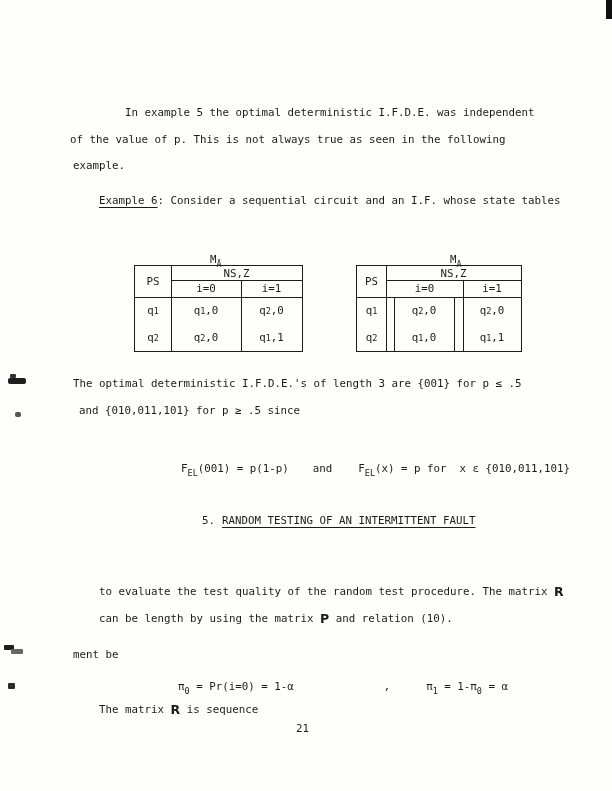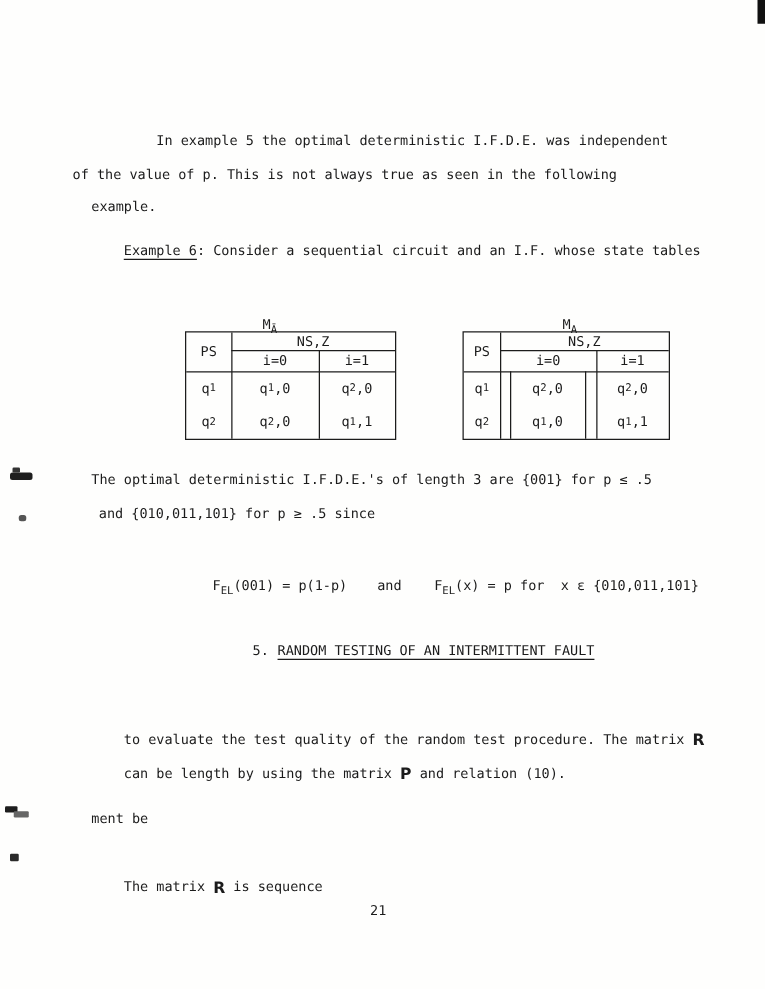--- a/index.html
+++ b/index.html
@@ -10,36 +10,36 @@
         letter-spacing:0;}
   .u{text-decoration:underline;text-underline-offset:3px;text-decoration-thickness:1px;}
   .sb{font-size:8.5px;vertical-align:-3.5px;letter-spacing:0;}
   .mx{font-family:"DejaVu Sans",sans-serif;font-weight:700;font-size:12.5px;vertical-align:-1px;}
   .mxsup{font-family:"DejaVu Sans",sans-serif;font-weight:700;font-size:9px;vertical-align:5px;}
   .gap1{display:inline-block;width:24px;}
   .gap2{display:inline-block;width:26px;}
   .gapc1{display:inline-block;width:90px;}
   .gapc2{display:inline-block;width:36px;}
   .hnum{margin-right:7px;}
-  .tbl{position:absolute;border:1.6px solid #1c1c1c;margin-left:14px;}
+  .tbl{position:absolute;border:1.6px solid #1c1c1c;}
   .vl,.hl{position:absolute;background:#1c1c1c;}
   .vl{width:1.4px;}
   .hl{height:1.4px;}
   .cell{position:absolute;display:flex;align-items:center;justify-content:center;
         white-space:pre;font-size:10.8px;color:#1b1b1b;}
   .ttl{position:absolute;white-space:pre;font-size:10.8px;color:#1b1b1b;}
   .mark{position:absolute;}
 </style>
 </head>
 <body>
 
 <div class="pg">
 
   <div class="line" style="left:125px;top:106px">In example 5 the optimal deterministic I.F.D.E. was independent</div>
-  <div class="line" style="left:58px;top:133px">of the value of p. This is not always true as seen in the following</div>
+  <div class="line" style="left:70px;top:133px">of the value of p. This is not always true as seen in the following</div>
   <div class="line" style="left:73px;top:159px">example.</div>
 
   <div class="line" style="left:73px;top:181px">
     <span class="u">Example 6</span><span>: Consider a sequential circuit and an I.F. whose state tables</span>
   </div>
 
   <div class="ttl" style="left:184px;top:240px">
     <span>M</span><span class="sb">Ā</span>
   </div>
   <div class="tbl" style="left:134px;top:265px;width:167px;height:85px">
@@ -77,36 +77,39 @@
     <div class="cell" style="left:37px;top:31px;width:60px;height:27px"><span>q</span><span class="sb">2</span><span>,0</span></div>
     <div class="cell" style="left:106px;top:31px;width:58px;height:27px"><span>q</span><span class="sb">2</span><span>,0</span></div>
     <div class="cell" style="left:0;top:58px;width:29px;height:27px"><span>q</span><span class="sb">2</span></div>
     <div class="cell" style="left:37px;top:58px;width:60px;height:27px"><span>q</span><span class="sb">1</span><span>,0</span></div>
     <div class="cell" style="left:106px;top:58px;width:58px;height:27px"><span>q</span><span class="sb">1</span><span>,1</span></div>
   </div>
 
   <div class="line" style="left:73px;top:377px">The optimal deterministic I.F.D.E.'s of length 3 are {001} for p ≤ .5</div>
   <div class="line" style="left:79px;top:404px">and {010,011,101} for p ≥ .5 since</div>
 
-  <div class="line" style="left:144px;top:449px">
+  <div class="line" style="left:155px;top:449px">
     <span>F</span><span class="sb">EL</span><span>(001) = p(1-p)</span><span class="gap1"></span><span>and</span><span class="gap2"></span><span>F</span><span class="sb">EL</span><span>(x) = p for  x ε {010,011,101}</span>
   </div>
 
   <div class="line" style="left:176px;top:501px">
     <span class="hnum">5.</span><span class="u">RANDOM TESTING OF AN INTERMITTENT FAULT</span>
   </div>
 
   <div class="line" style="left:73px;top:572px">
     <span>to evaluate the test quality of the random test procedure. The matrix </span><span class="mx">R</span>
   </div>
   <div class="line" style="left:73px;top:599px">
     <span>can be length by using the matrix </span><span class="mx">P</span><span> and relation (10).</span>
   </div>
   <div class="line" style="left:73px;top:648px">ment be</div>
 
+  <div class="line" style="left:152px;top:667px">
+    <span>π</span><span class="sb">0</span><span> = Pr(i=0) = 1-α</span><span class="gapc1"></span><span>,</span><span class="gapc2"></span><span>π</span><span class="sb">1</span><span> = 1-π</span><span class="sb">0</span><span> = α</span>
+  </div>
 
   <div class="line" style="left:73px;top:690px">
     <span>The matrix </span><span class="mx">R</span><span> is sequence</span>
   </div>
 
   <div class="line" style="left:296px;top:722px">21</div>
 
   <div class="mark" style="left:606px;top:0;width:6px;height:19px;background:#111"></div>
   <div class="mark" style="left:10px;top:374px;width:6px;height:4px;background:#333;border-radius:1px"></div>
   <div class="mark" style="left:8px;top:378px;width:18px;height:6px;background:#1e1e1e;border-radius:2px"></div>

